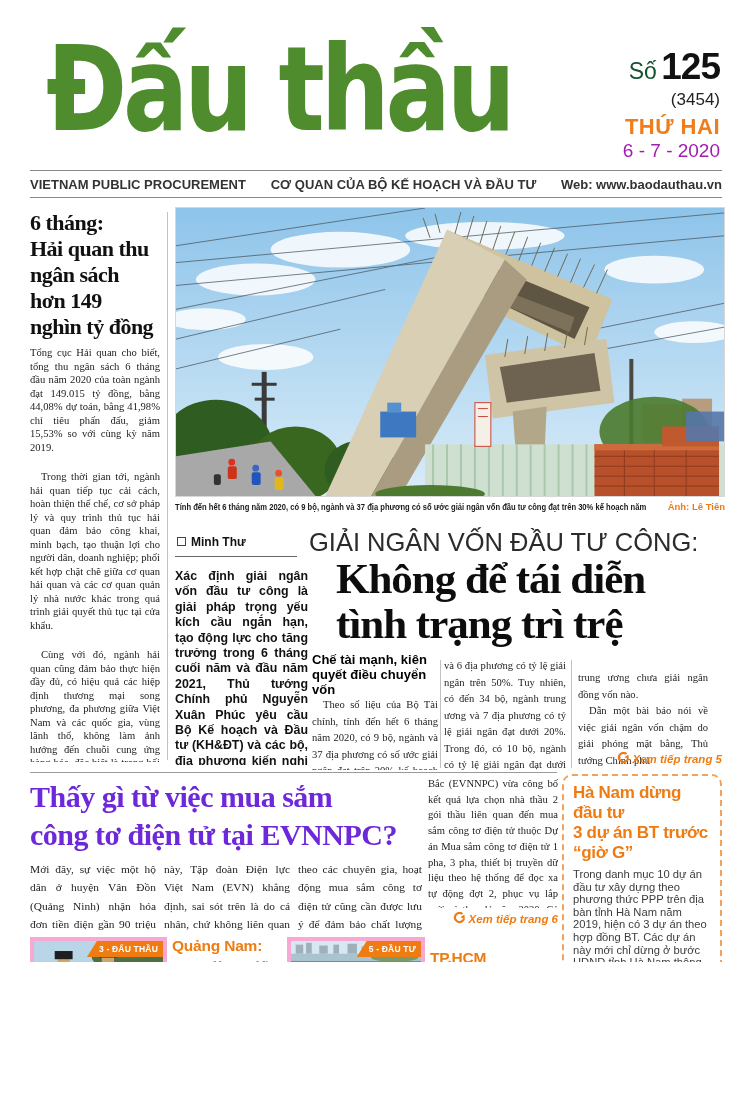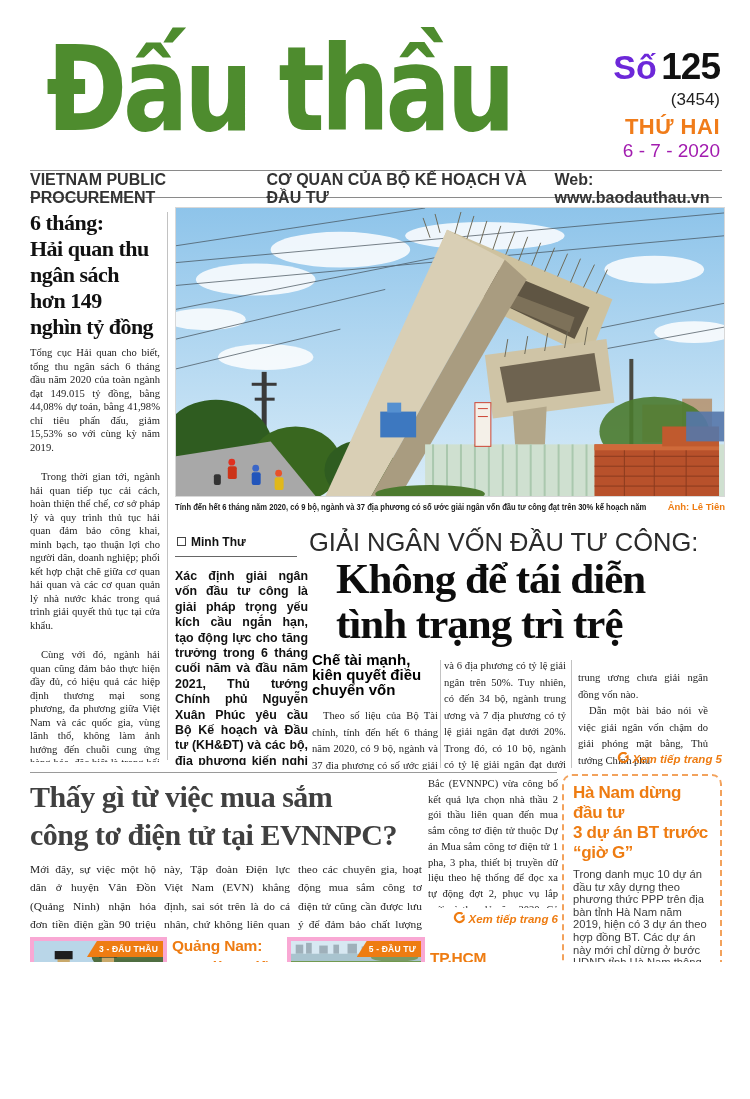--- a/index.html
+++ b/index.html
@@ -4,29 +4,29 @@
 <style>
   html,body{margin:0;padding:0;background:#fff;}
   #page{position:relative;width:750px;height:962px;background:#ffffff;overflow:hidden;
         font-family:"Liberation Sans",sans-serif;color:#1a1a1a;}
   .pre{white-space:pre-line;}
   
   #logo{position:absolute;left:46px;top:22px;font-family:"DejaVu Sans",sans-serif;
         font-weight:800;font-size:118px;line-height:1.15;color:#4e8c2e;letter-spacing:-5px;
         transform:scaleX(.82);transform-origin:left top;white-space:nowrap;}
   #issue{position:absolute;right:30px;top:48px;width:170px;text-align:right;line-height:1.05;}
-  #issue .lbl{color:#6d28d9;font-size:34px;font-weight:bold;}
+  #issue .lbl{color:#14532d;font-size:23px;font-weight:normal;}
   #issue .num{color:#111;font-size:37px;font-weight:900;letter-spacing:-1px;}
   #issue .code{font-size:17px;color:#222;margin-top:4px;}
   #issue .day{font-size:22px;font-weight:bold;color:#f07c1a;margin-top:6px;letter-spacing:.5px;}
   #issue .date{font-size:19px;color:#a21caf;margin-top:3px;}
   #tagline{position:absolute;left:30px;right:28px;top:170px;height:26px;
            border-top:1px solid #8a8a8a;border-bottom:1px solid #8a8a8a;
-           display:flex;justify-content:space-between;
-           font-size:16px;font-weight:bold;color:#333;gap:12px;}
+           display:flex;justify-content:space-between;align-items:center;
+           font-size:13px;font-weight:bold;color:#333;gap:12px;}
   
   #left-article{position:absolute;left:30px;top:210px;width:130px;height:552px;overflow:hidden;}
   #left-article .t{font-family:"Liberation Serif",serif;font-weight:bold;font-size:22px;
                    line-height:26px;color:#111;letter-spacing:-.5px;}
   #left-article p{margin:6px 0 0 0;font-family:"Liberation Serif",serif;font-size:10.6px;
                   line-height:13.5px;text-align:justify;color:#222;}
   #left-article p + p{margin-top:16px;text-indent:11px;}
   .vrule{position:absolute;width:1px;background:#c2c2c2;}
   
   #main-photo{position:absolute;left:175px;top:207px;width:550px;height:290px;border:1px solid #d8d8d8;box-sizing:border-box;}
@@ -40,33 +40,33 @@
   #kicker{position:absolute;left:309px;top:527px;font-size:26px;color:#2b2b2b;letter-spacing:0;
           transform:scaleX(.98);transform-origin:left;}
   #headline{position:absolute;left:336px;top:556px;width:392px;font-family:"Liberation Serif",serif;
             font-weight:bold;font-size:43px;line-height:45px;color:#0d0d0d;letter-spacing:-1px;}
   
   #lead{position:absolute;left:175px;top:569px;width:133px;height:196px;overflow:hidden;
         font-weight:bold;font-size:12.4px;line-height:15.4px;text-align:justify;color:#111;}
   .bodycol{position:absolute;font-family:"Liberation Serif",serif;font-size:10.6px;
            line-height:16.5px;text-align:justify;color:#222;overflow:hidden;}
   #col1{left:312px;top:652px;width:126px;height:118px;}
-  #col1 .sub{font-family:"Liberation Sans",sans-serif;font-weight:bold;font-size:15px;
-             line-height:15px;text-align:left;color:#000;margin-bottom:11px;}
+  #col1 .sub{font-family:"Liberation Sans",sans-serif;font-weight:bold;font-size:13px;
+             line-height:15px;text-align:left;color:#000;margin-bottom:0;}
   #col2{left:444px;top:658px;width:122px;height:112px;}
   #col3{left:578px;top:658px;width:130px;height:96px;margin-top:12px;}
   #col3 p{margin:0;} #col3 p+p{text-indent:11px;}
   #col1 .fl{text-indent:11px;}
   .contlink{position:absolute;color:#ee7c12;font-style:italic;font-weight:bold;font-size:11.5px;
             display:flex;align-items:center;gap:4px;}
   #cont5{left:588px;top:752px;width:134px;justify-content:flex-end;}
   #hdiv{position:absolute;left:30px;top:772px;width:527px;height:1px;background:#9a9a9a;}
   
   #evn-title{position:absolute;left:30px;top:778px;width:420px;font-family:"Liberation Serif",serif;
-             font-weight:bold;font-size:30px;line-height:38px;color:#404040;letter-spacing:-.5px;}
+             font-weight:bold;font-size:30px;line-height:38px;color:#6d28d9;letter-spacing:-.5px;}
   .evncol{position:absolute;top:860px;width:126px;height:76px;overflow:hidden;
           font-family:"Liberation Serif",serif;font-size:11.4px;line-height:18.3px;text-align:justify;color:#222;}
   #ecol1{left:30px;} #ecol2{left:164px;} #ecol3{left:298px;width:124px;}
   #ecol3 p{margin:0;}
   #ecol4{position:absolute;left:428px;top:776px;width:130px;height:132px;overflow:hidden;
          font-family:"Liberation Serif",serif;font-size:10.6px;line-height:15.7px;text-align:justify;color:#222;}
   #cont6{left:428px;top:912px;width:130px;justify-content:flex-end;}
   
   #hanam{position:absolute;left:562px;top:774px;width:160px;height:257px;box-sizing:border-box;
          border:2px dashed #f2a25c;border-radius:10px;padding:7px 9px 5px 9px;background:#fff;}

